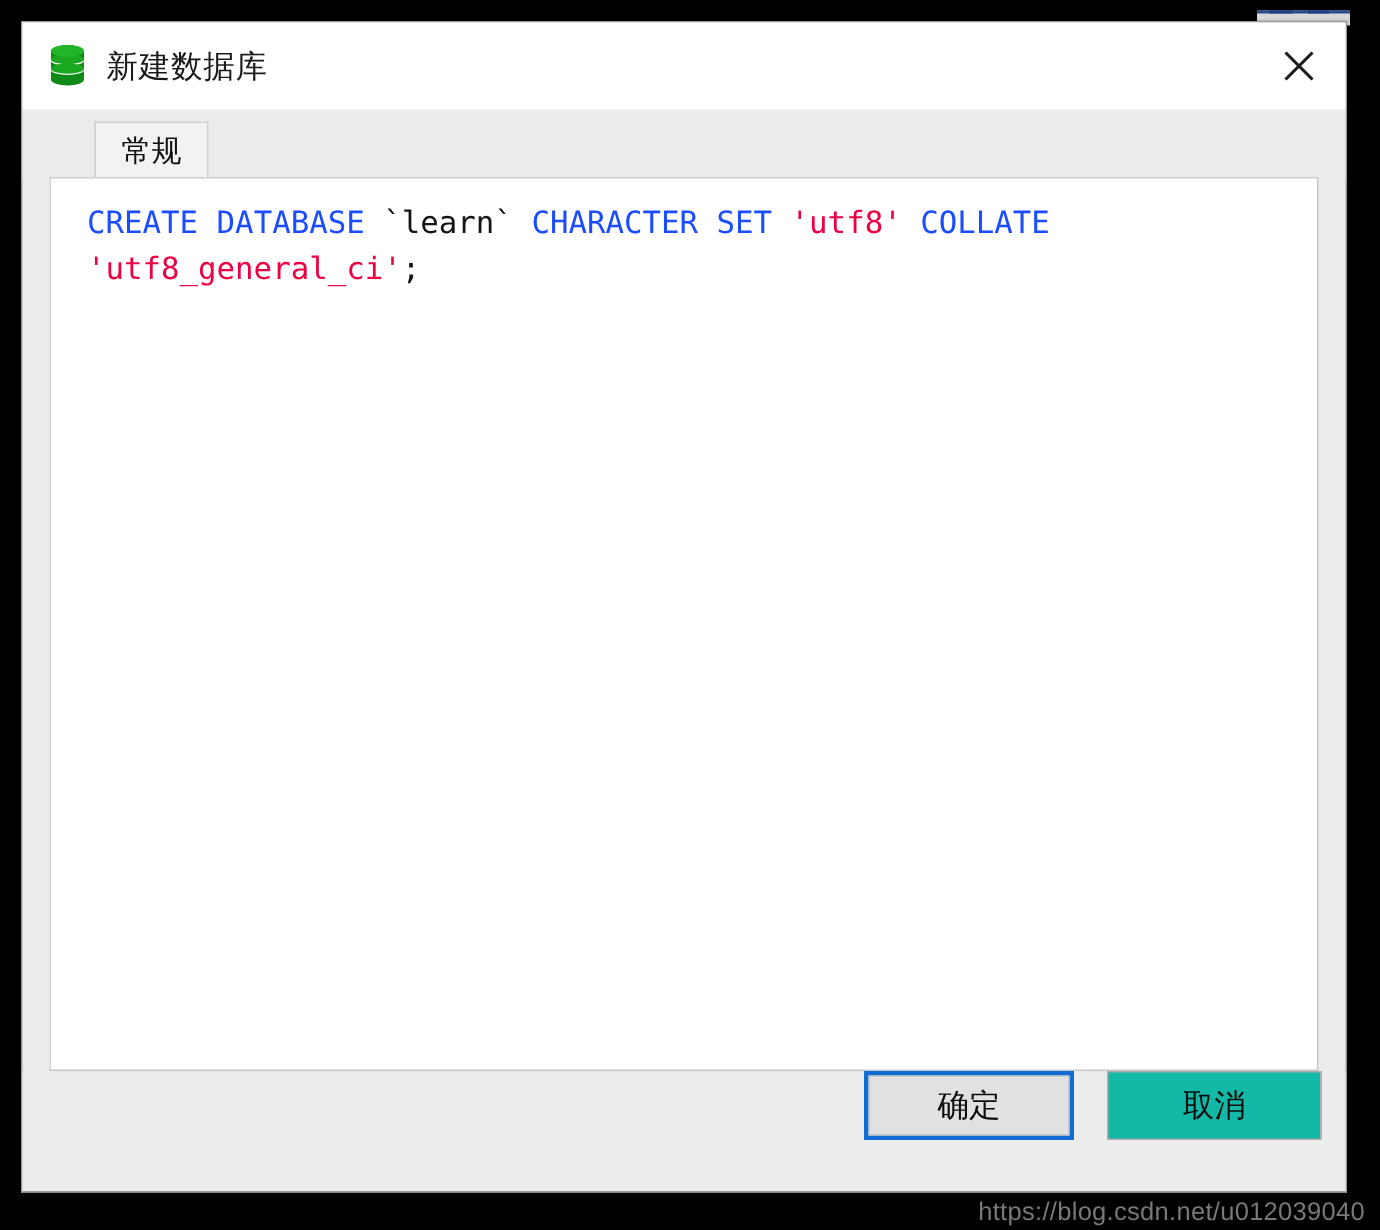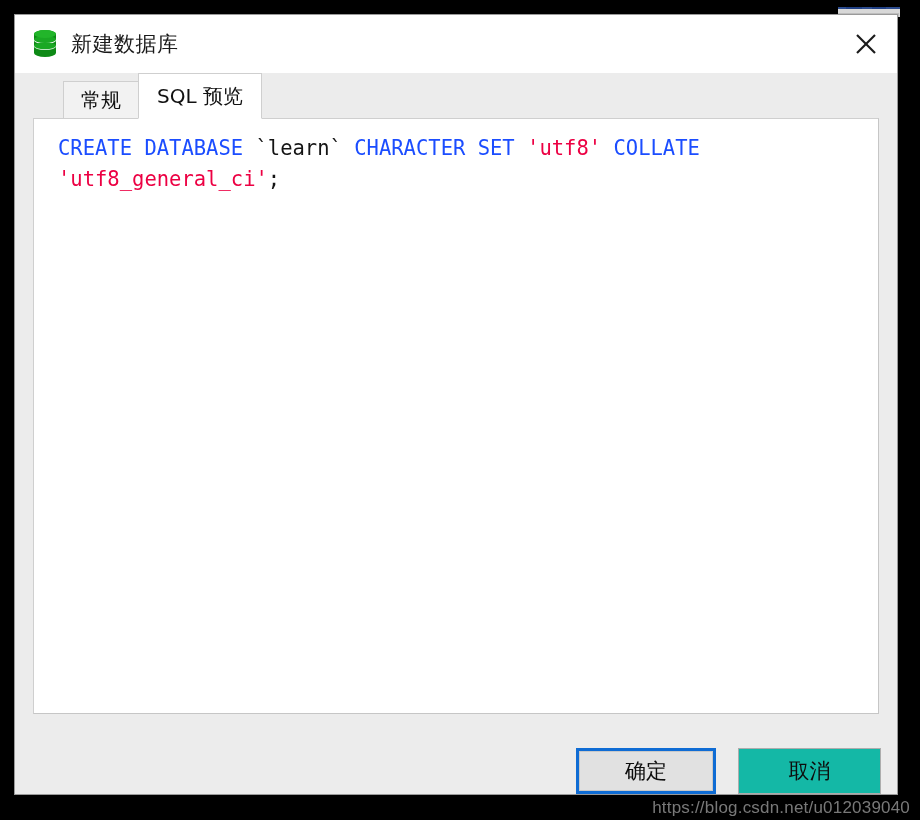--- a/index.html
+++ b/index.html
@@ -160,21 +160,21 @@
   .tok-id   { color: #141414; }
   .tok-str  { color: #ec0043; }
   .tok-pun  { color: #141414; }
 
   
   .footer {
     height: 80px;
     flex: none;
     background: #ececec;
     display: flex;
-    align-items: flex-end;
+    align-items: flex-start;
     justify-content: flex-end;
     padding-right: 16px;
     box-sizing: border-box;
   }
   .btn {
     box-sizing: border-box;
     font-size: 21px;
     color: #0d0d0d;
     cursor: pointer;
     display: flex;
@@ -249,23 +249,20 @@
           <line x1="4" y1="4" x2="22" y2="22" stroke="#1a1a1a" stroke-width="2.1"></line>
           <line x1="22" y1="4" x2="4" y2="22" stroke="#1a1a1a" stroke-width="2.1"></line>
         </svg>
       </div>
     </div>
 
     <div class="tabstrip">
       <div class="tab inactive">
         <span>常规</span>
       </div>
-      <div class="tab active">
-        <span>SQL 预览</span>
-      </div>
     </div>
 
     <div class="panel-wrap">
       <div class="sql-panel">
         <pre class="sql-code" id="sql-code"><span class="tok-kw">CREATE</span><span> </span><span class="tok-kw">DATABASE</span><span> </span><span class="tok-id">`learn`</span><span> </span><span class="tok-kw">CHARACTER</span><span> </span><span class="tok-kw">SET</span><span> </span><span class="tok-str">'utf8'</span><span> </span><span class="tok-kw">COLLATE</span><span> </span><span class="tok-str">'utf8_general_ci'</span><span class="tok-pun">;</span></pre>
       </div>
     </div>
 
     <div class="footer">
       <div class="btn btn-default">

